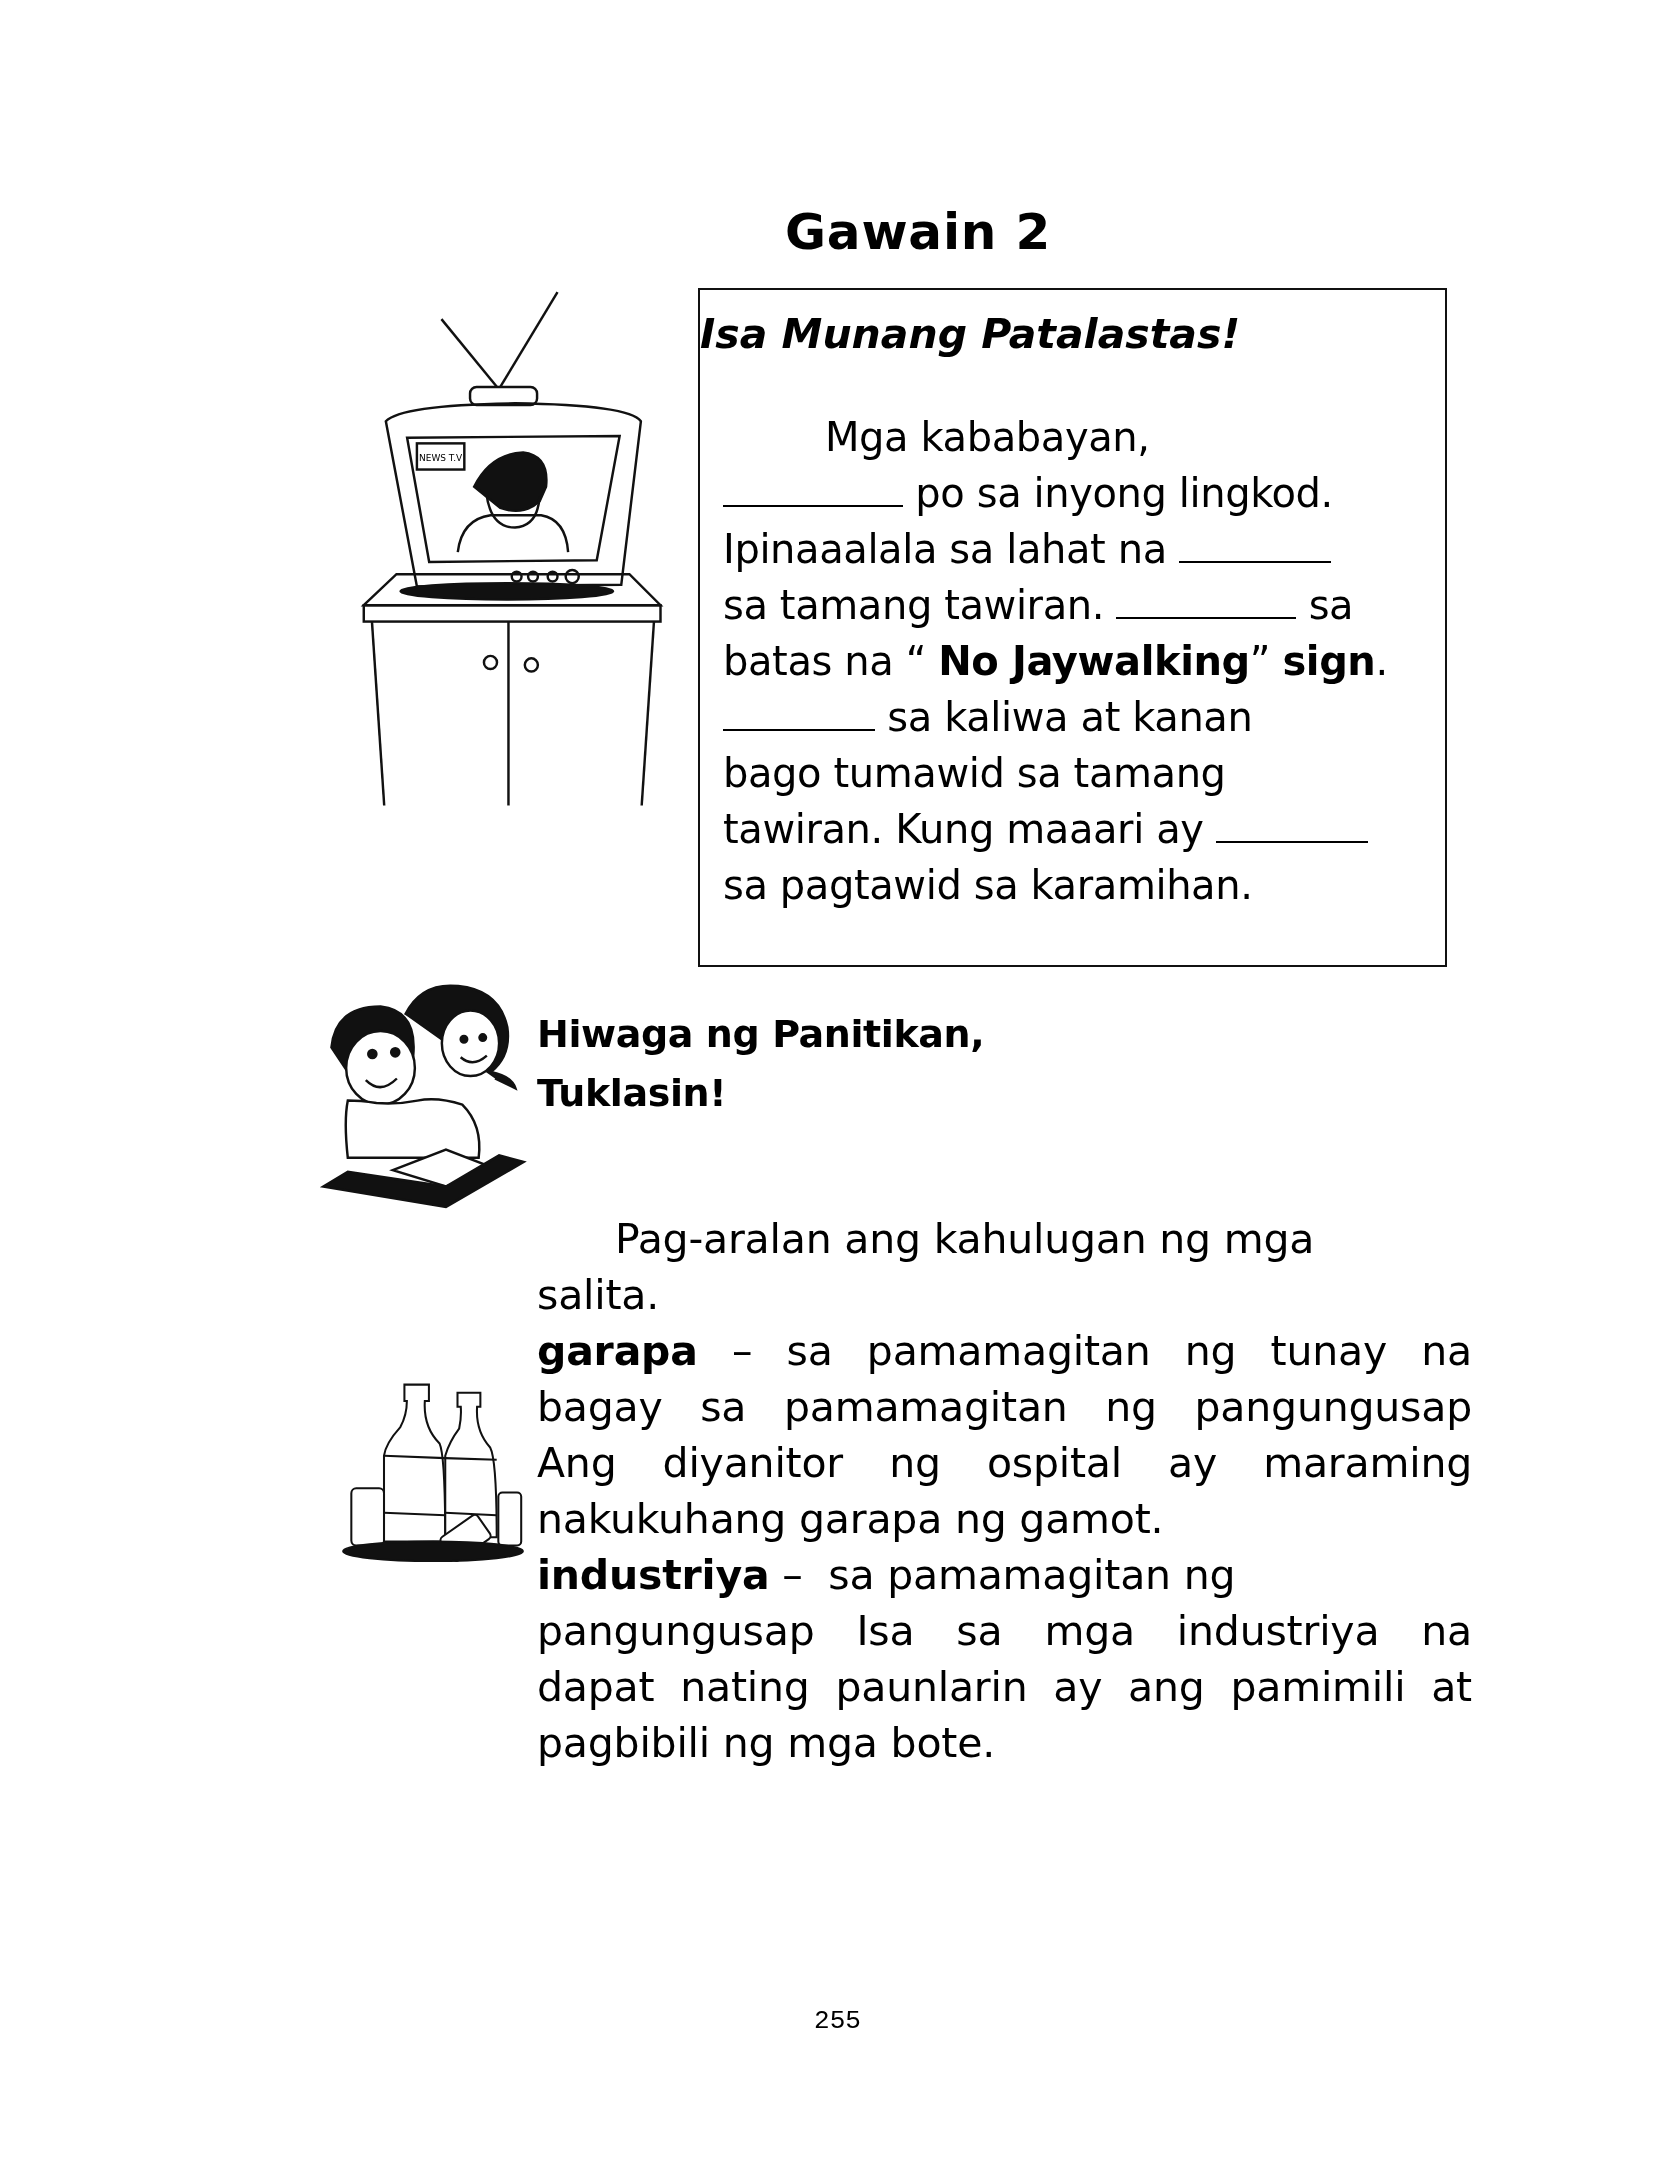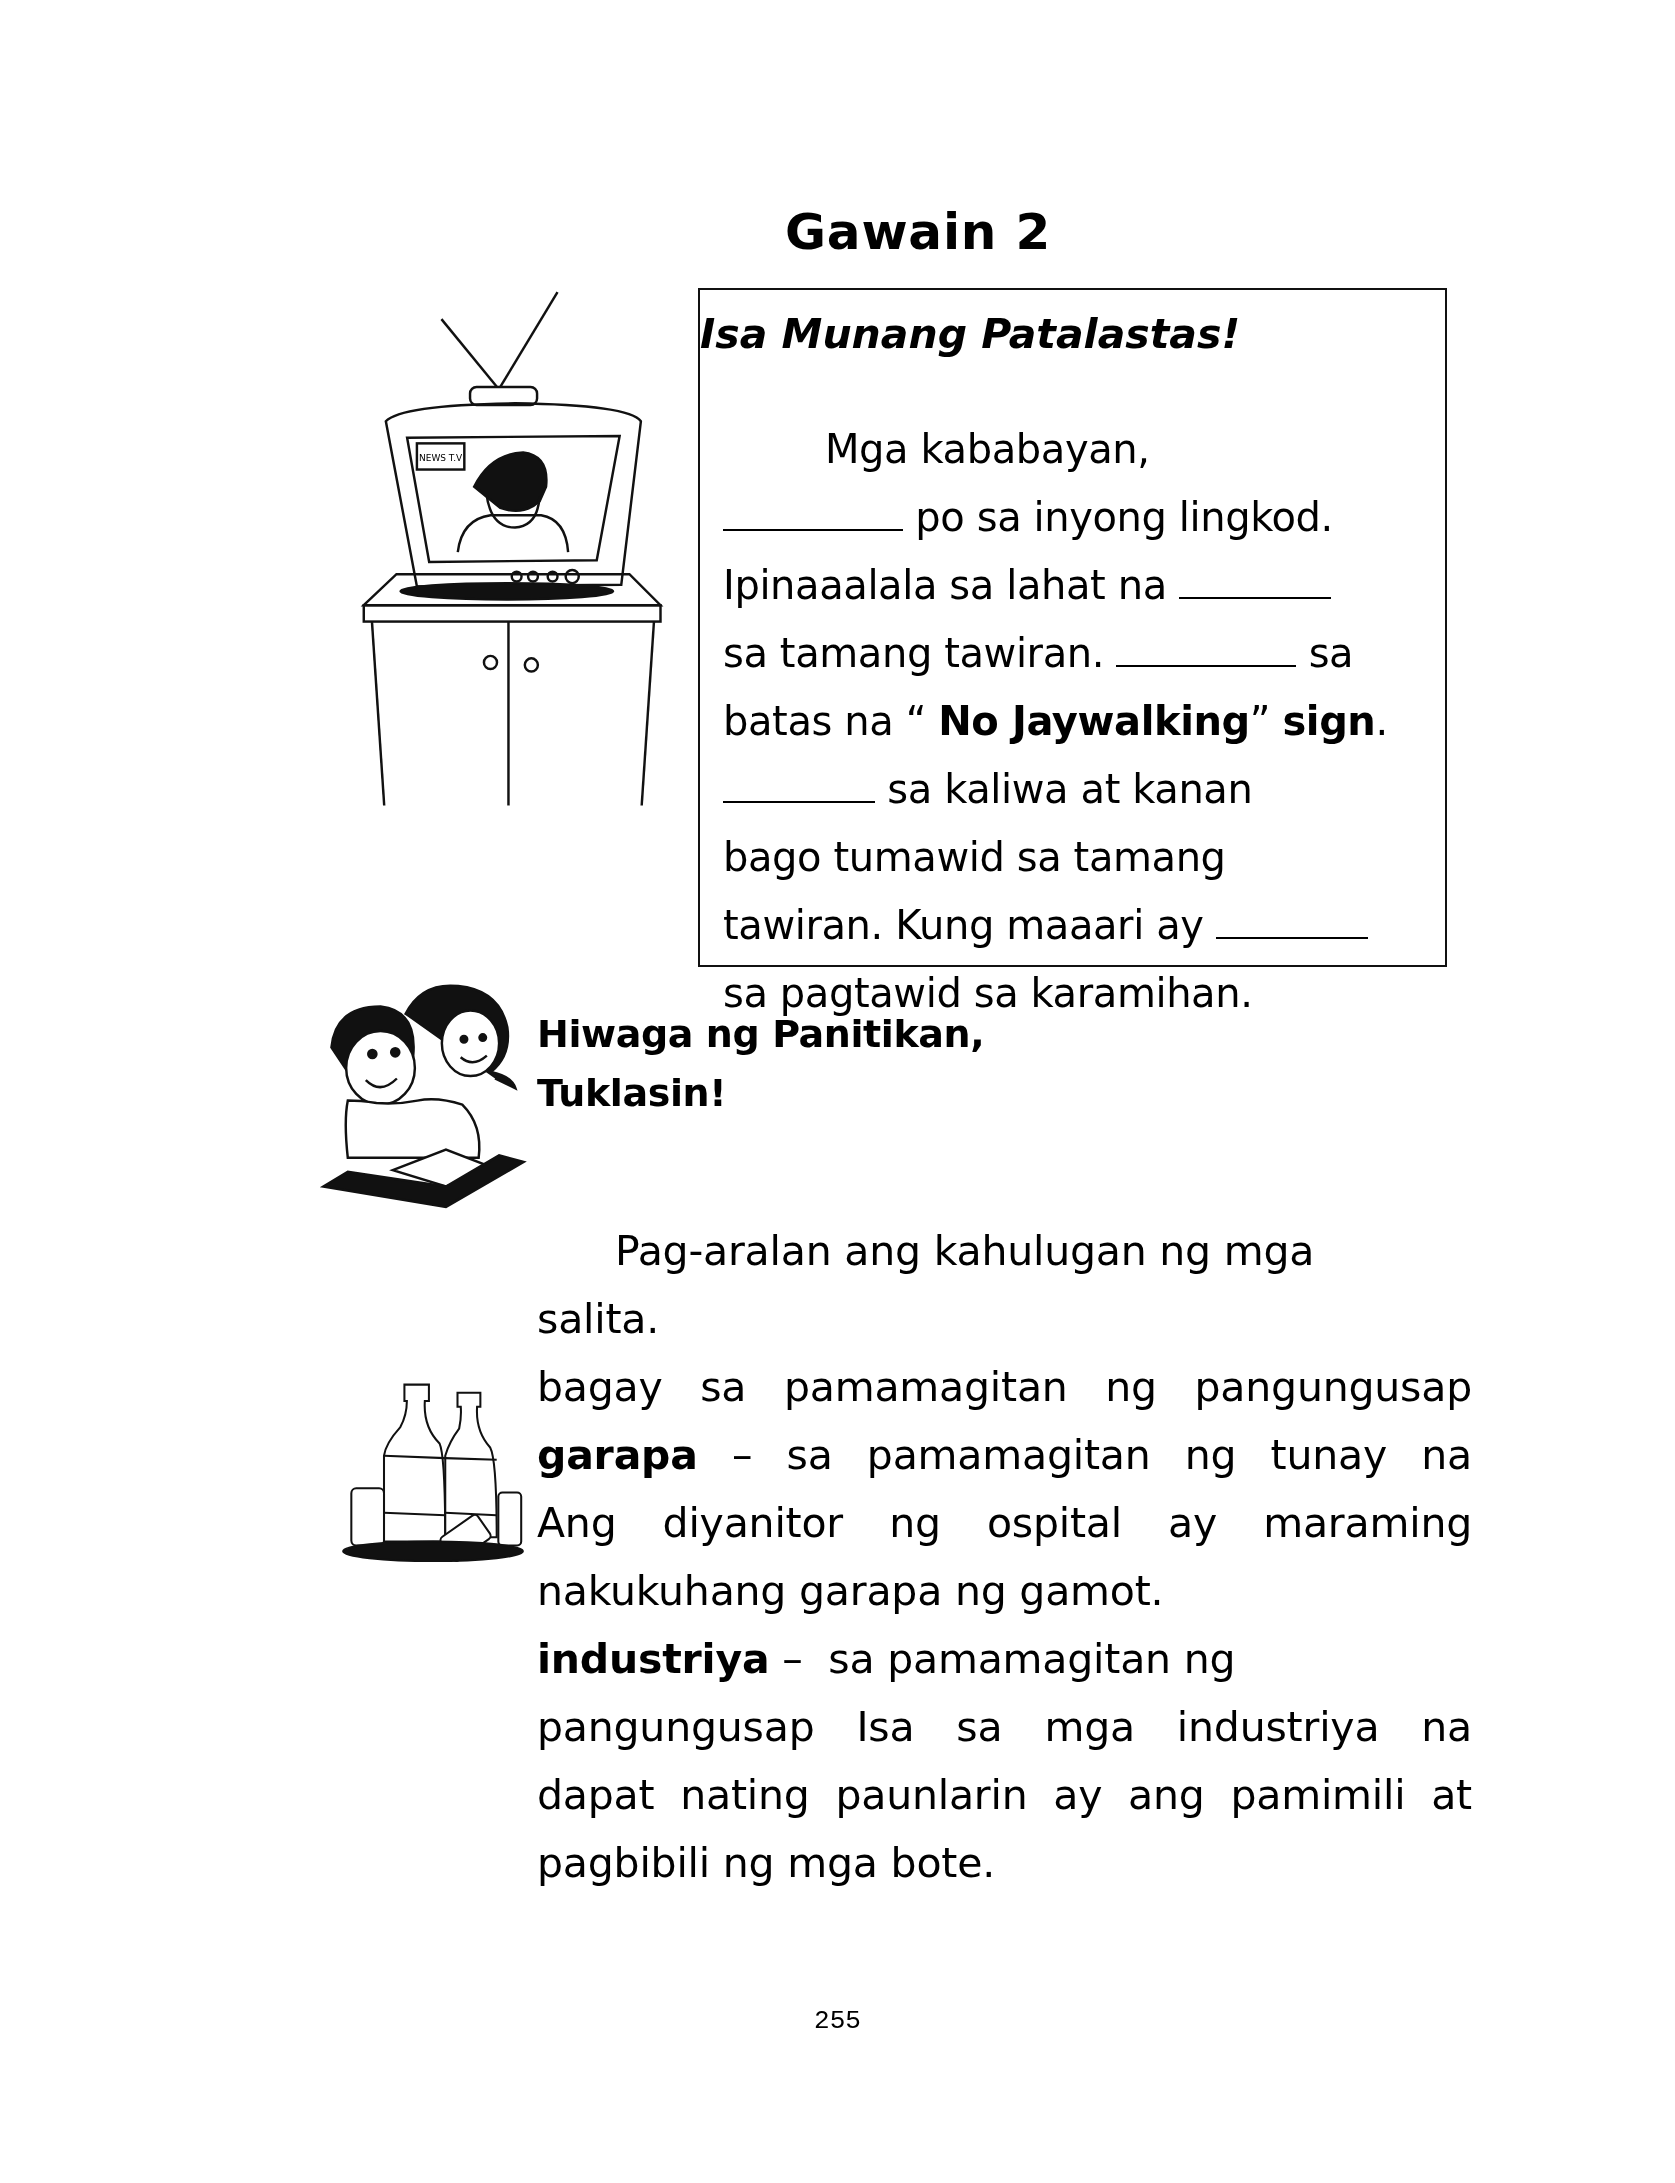--- a/index.html
+++ b/index.html
@@ -5,21 +5,21 @@
   html, body { margin:0; padding:0; background:#ffffff; }
   body { width:1675px; height:2183px; position:relative; overflow:hidden;
          font-family:"DejaVu Sans", sans-serif; color:#000; }
   .abs { position:absolute; }
   .title { left:785px; top:203px; font-size:50px; font-weight:bold; letter-spacing:0.8px; }
   .box { left:698px; top:288px; width:749px; height:679px; border:2.5px solid #111; box-sizing:border-box; }
   .box-title { position:absolute; left:0; right:0; top:19.6px; text-align:left;
                font-size:41px; font-weight:bold; font-style:italic; }
   .box-body { position:absolute; left:23px; top:119px; width:720px; font-size:40px; line-height:56px;
               letter-spacing:-0.4px; }
-  .line { white-space:nowrap; height:56px;margin-top:12px; }
+  .line { white-space:nowrap; height:56px; }
   .blank { display:inline-block; border-bottom:2.5px solid #000; height:36px; vertical-align:baseline; }
   .b { font-weight:bold; }
   .heading { left:537px; top:1005px; font-size:38px; font-weight:bold; line-height:59px; letter-spacing:-0.4px; }
   .content { left:537px; top:1211px; width:935px; font-size:41px; line-height:56px; letter-spacing:-0.2px; }
   .content .line { height:56px; }
   .just { text-align:justify; text-align-last:justify; white-space:normal; }
   .pageno { left:0; right:0; top:2006px; text-align:center; font-size:26px;
             font-family:Liberation Mono, monospace; }
   svg { position:absolute; }
 </style>
@@ -105,22 +105,22 @@
     <rect x="200" y="140" width="28" height="65" rx="5"></rect>
     <rect x="132" y="178" width="55" height="35" rx="5" transform="rotate(-35 160 195)"></rect>
     <ellipse cx="120" cy="212" rx="110" ry="12" fill="#111"></ellipse>
   </g>
 </svg>
 
 <div class="abs content">
   <div class="line" style="padding-left:78px">Pag-aralan ang kahulugan ng mga</div>
   <div class="line">salita.</div>
 
+  <div class="line just"><span class="b">garapa</span><span> – </span><span>sa pamamagitan ng tunay na</span></div>
   <div class="line just">bagay sa pamamagitan ng pangungusap</div>
-  <div class="line just"><span class="b">garapa</span><span> – </span><span>sa pamamagitan ng tunay na</span></div>
   <div class="line just">Ang diyanitor ng ospital ay maraming</div>
   <div class="line">nakukuhang garapa ng gamot.</div>
 
   <div class="line"><span class="b">industriya</span><span style="white-space:pre"> –  </span><span>sa pamamagitan ng</span></div>
   <div class="line just">pangungusap Isa sa mga industriya  na</div>
   <div class="line just">dapat nating paunlarin ay ang pamimili at</div>
   <div class="line">pagbibili ng mga bote.</div>
 </div>
 
 <div class="abs pageno">255</div>

